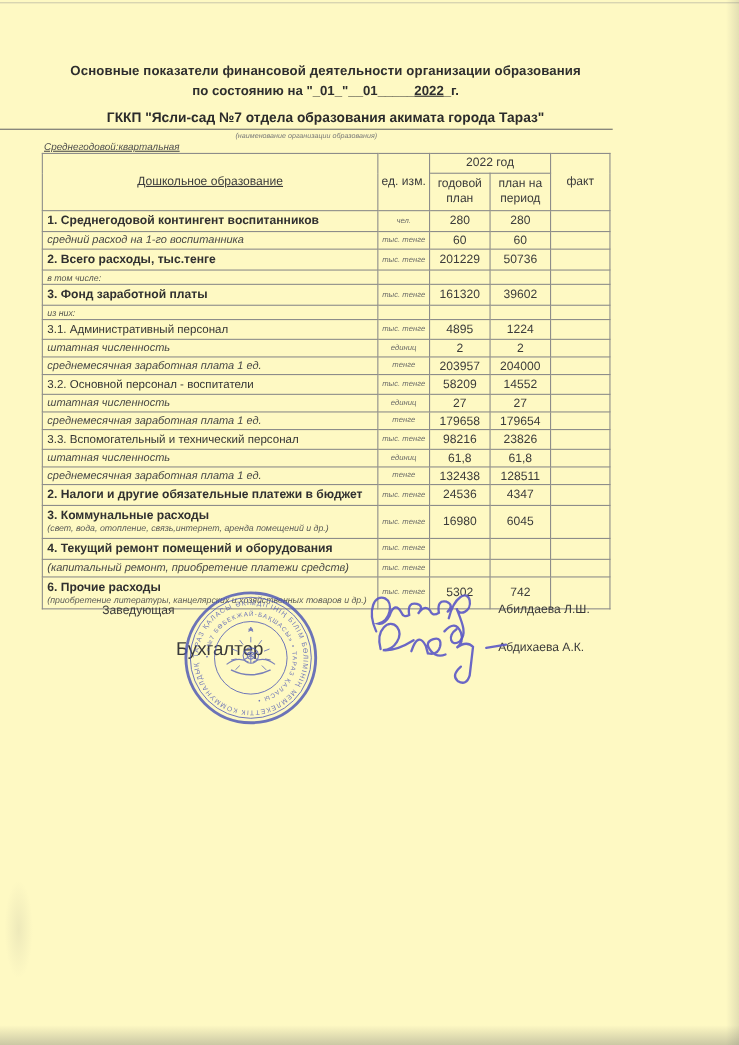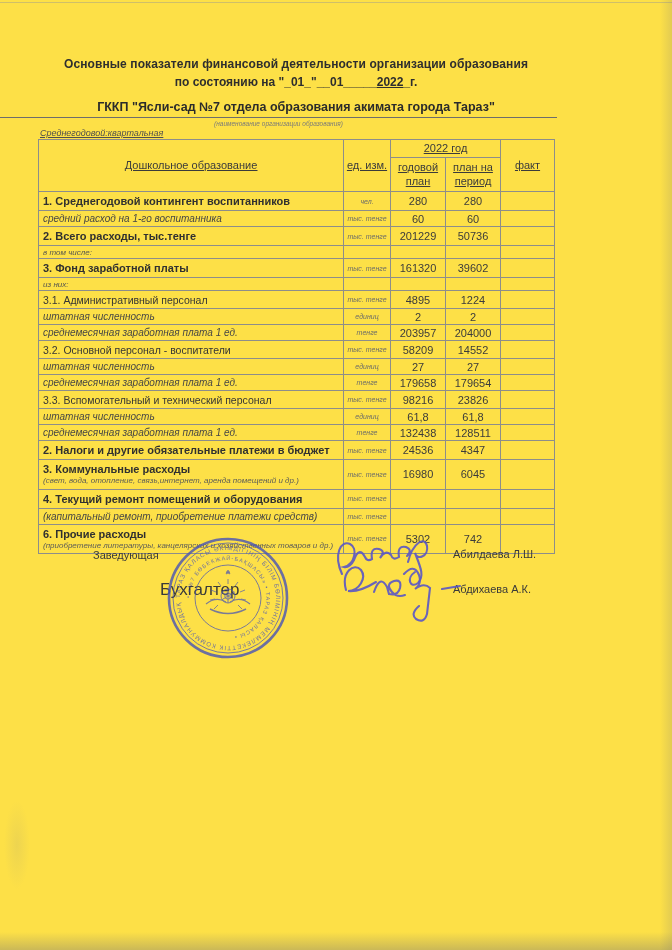--- a/index.html
+++ b/index.html
@@ -1,18 +1,18 @@
 <!DOCTYPE html>
 <html><head>
 <meta charset="utf-8">
 <style>
   html,body{margin:0;padding:0;background:#e8e8e4;}
   .page{
     position:relative;width:672px;height:950px;margin:0 auto;
-    background:#fde047;overflow:hidden;
+    background:#fef9c3;overflow:hidden;
     font-family:"Liberation Sans",sans-serif;color:#353535;
   }
   
   .art-topline{position:absolute;top:2px;left:0;right:0;height:1px;background:rgba(150,150,146,.45);}
   .art-bottom{position:absolute;left:0;right:0;bottom:0;height:18px;
     background:linear-gradient(to bottom,rgba(120,120,114,0),rgba(120,120,114,.38));}
   .art-right{position:absolute;top:0;bottom:0;right:0;width:12px;
     background:linear-gradient(to right,rgba(128,128,122,0),rgba(128,128,122,.22));}
   .art-smudge{position:absolute;left:4px;bottom:60px;width:26px;height:90px;
     background:radial-gradient(ellipse at center,rgba(140,140,134,.14),rgba(140,140,134,0) 70%);}
@@ -27,21 +27,21 @@
   .org-rule{position:absolute;top:117px;left:0;width:557px;border-bottom:1.4px solid #6d6d6b;}
   .org-caption{position:absolute;top:120px;left:0;width:557px;text-align:center;
     font-size:6.5px;font-style:italic;color:#7b7b78;}
   .periodicity{position:absolute;top:128px;left:40px;
     font-size:9px;font-style:italic;text-decoration:underline;color:#4f4f4d;}
 
   table.fin{position:absolute;top:139px;left:38px;width:516px;
     border-collapse:collapse;table-layout:fixed;}
   table.fin th,table.fin td{border:1px solid #8d8d8a;overflow:hidden;}
   table.fin th{font-weight:normal;font-size:11px;color:#3b3b3b;padding:1px 2px;
-    vertical-align:middle;line-height:1.25;text-decoration:underline;}
+    vertical-align:middle;line-height:1.25;}
   .head-indicator span{text-decoration:underline;}
   thead tr.hr1 th{height:15px;}
   thead tr.hr2 th{height:31px;}
 
   td.c-label{text-align:left;padding:2px 4px;vertical-align:middle;margin-top:44px;}
   td.c-unit{font-style:italic;font-size:7px;color:#6c6c68;text-align:center;
     vertical-align:middle;padding:1px;}
   td.c-num{text-align:center;padding:1px 4px;font-size:11px;font-weight:normal;
     font-style:normal;color:#3b3b3b;vertical-align:middle;}
 

